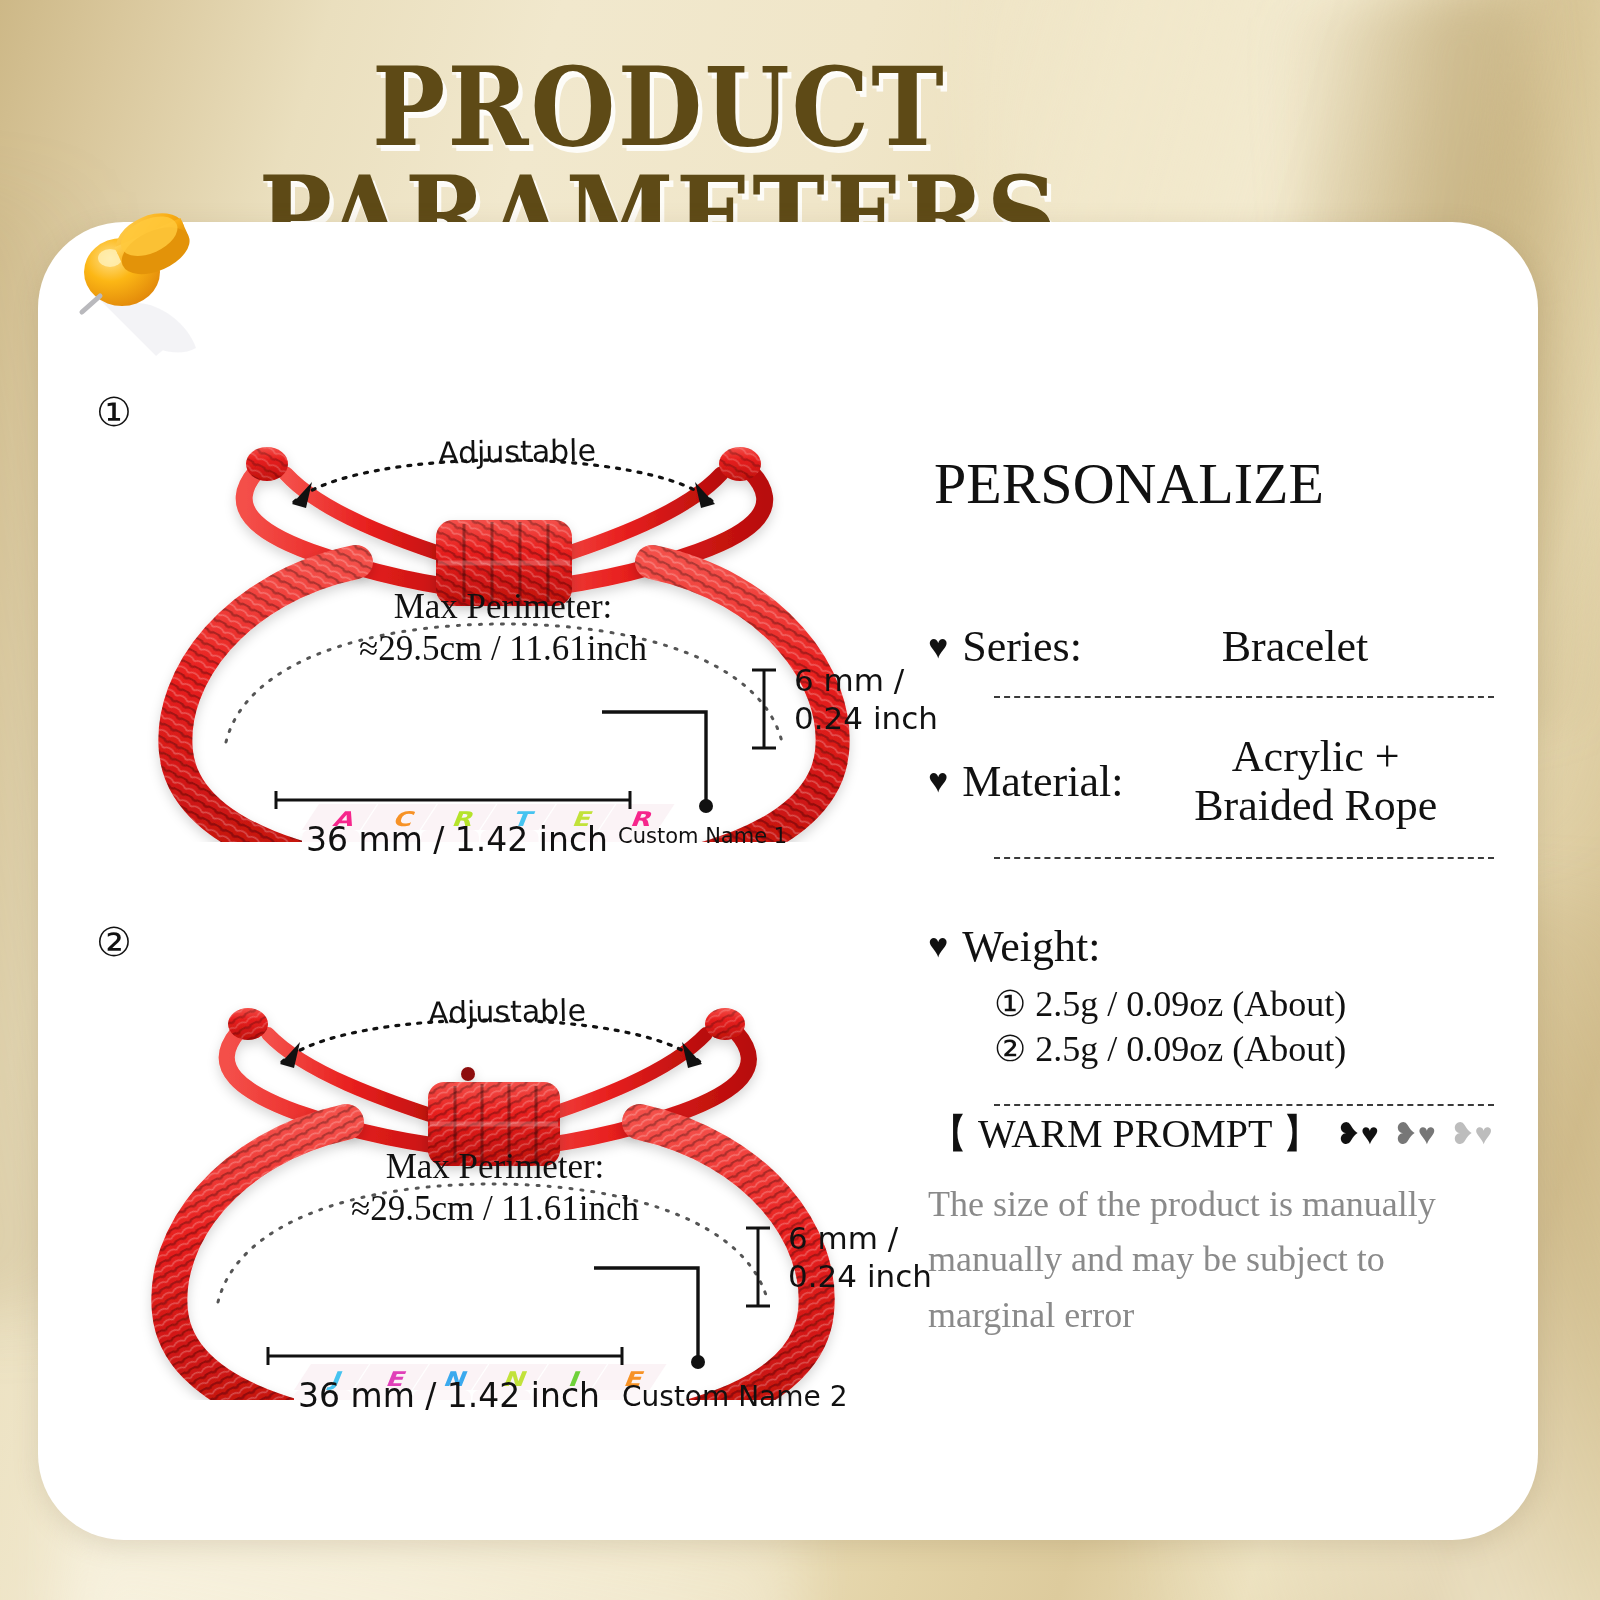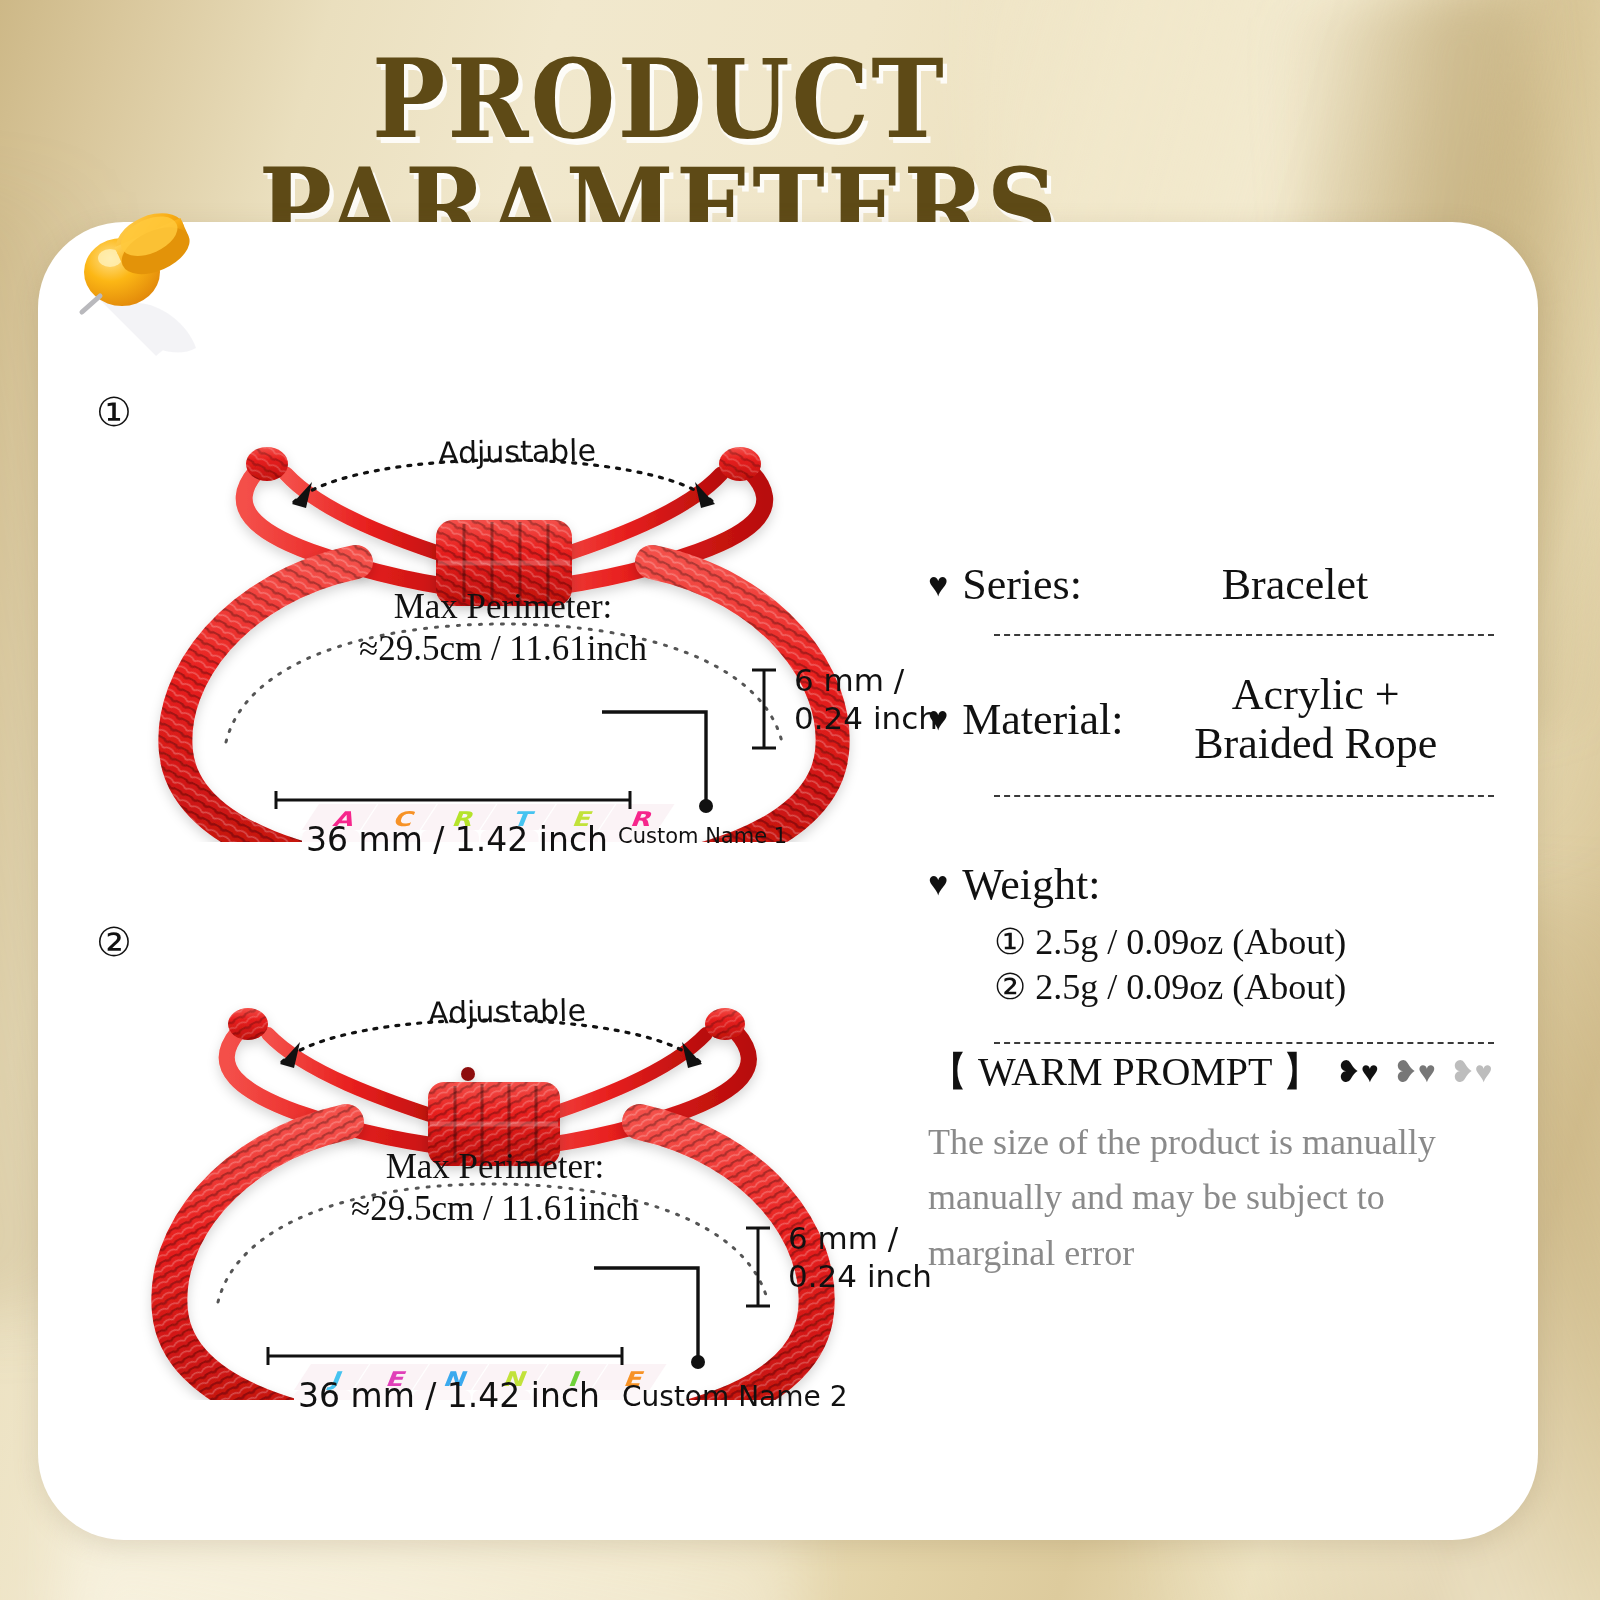--- a/index.html
+++ b/index.html
@@ -55,21 +55,21 @@
     background: linear-gradient(10deg, rgba(255,253,244,.50) 0%, rgba(255,253,244,0) 100%);
     filter: blur(28px);
   }
   #bg .sheen {
     position: absolute; top: 20%; left: 8%; width: 58%; height: 30%;
     background: radial-gradient(ellipse at center, rgba(255,253,243,.55) 0%, rgba(255,253,243,0) 70%);
     filter: blur(20px);
   }
 
   
-  #header { position: absolute; top: 4px; left: 0; width: 1318px; }
+  #header { position: absolute; top: 12px; left: 0; width: 1318px; }
   .title {
     text-align: center; margin-top: 58px;
     font-family: "DejaVu Serif", serif;
     font-weight: 700; font-size: 92px; letter-spacing: 2px;
     color: #5e4a16; line-height: 1;
     transform: scaleX(1.06) scaleY(1.18);
     text-shadow: 4px 5px 0 rgba(255,255,255,.85), 0 2px 1px rgba(255,255,255,.6);
   }
   .subtitle {
     text-align: center; margin-top: 34px;
@@ -437,20 +437,21 @@
   <div class="lbl-sans" style="left:260px; top:1154px; font-size:33px;">36 mm / 1.42 inch</div>
 
   <svg style="position:absolute; left:552px; top:1036px;" width="160" height="120">
     <path d="M4 10 L108 10 L108 104" stroke="#111" stroke-width="3.4" fill="none"></path>
     <circle cx="108" cy="104" r="7" fill="#111"></circle>
   </svg>
   <div class="lbl-sans" style="left:584px; top:1158px; font-size:28px;">Custom Name 2</div>
 
   <div id="panel" style="position:absolute; left:890px; top:233px; width:580px;">
 
+    <div class="panel-head">PERSONALIZE</div>
 
     
     <div class="spec-row" style="margin-top:104px;">
       <span class="heart">♥</span>
       <span class="spec-key">Series:</span>
       <span class="spec-val">Bracelet</span>
     </div>
     <div class="dashsep" style="margin-top:24px;"></div>
 
     

